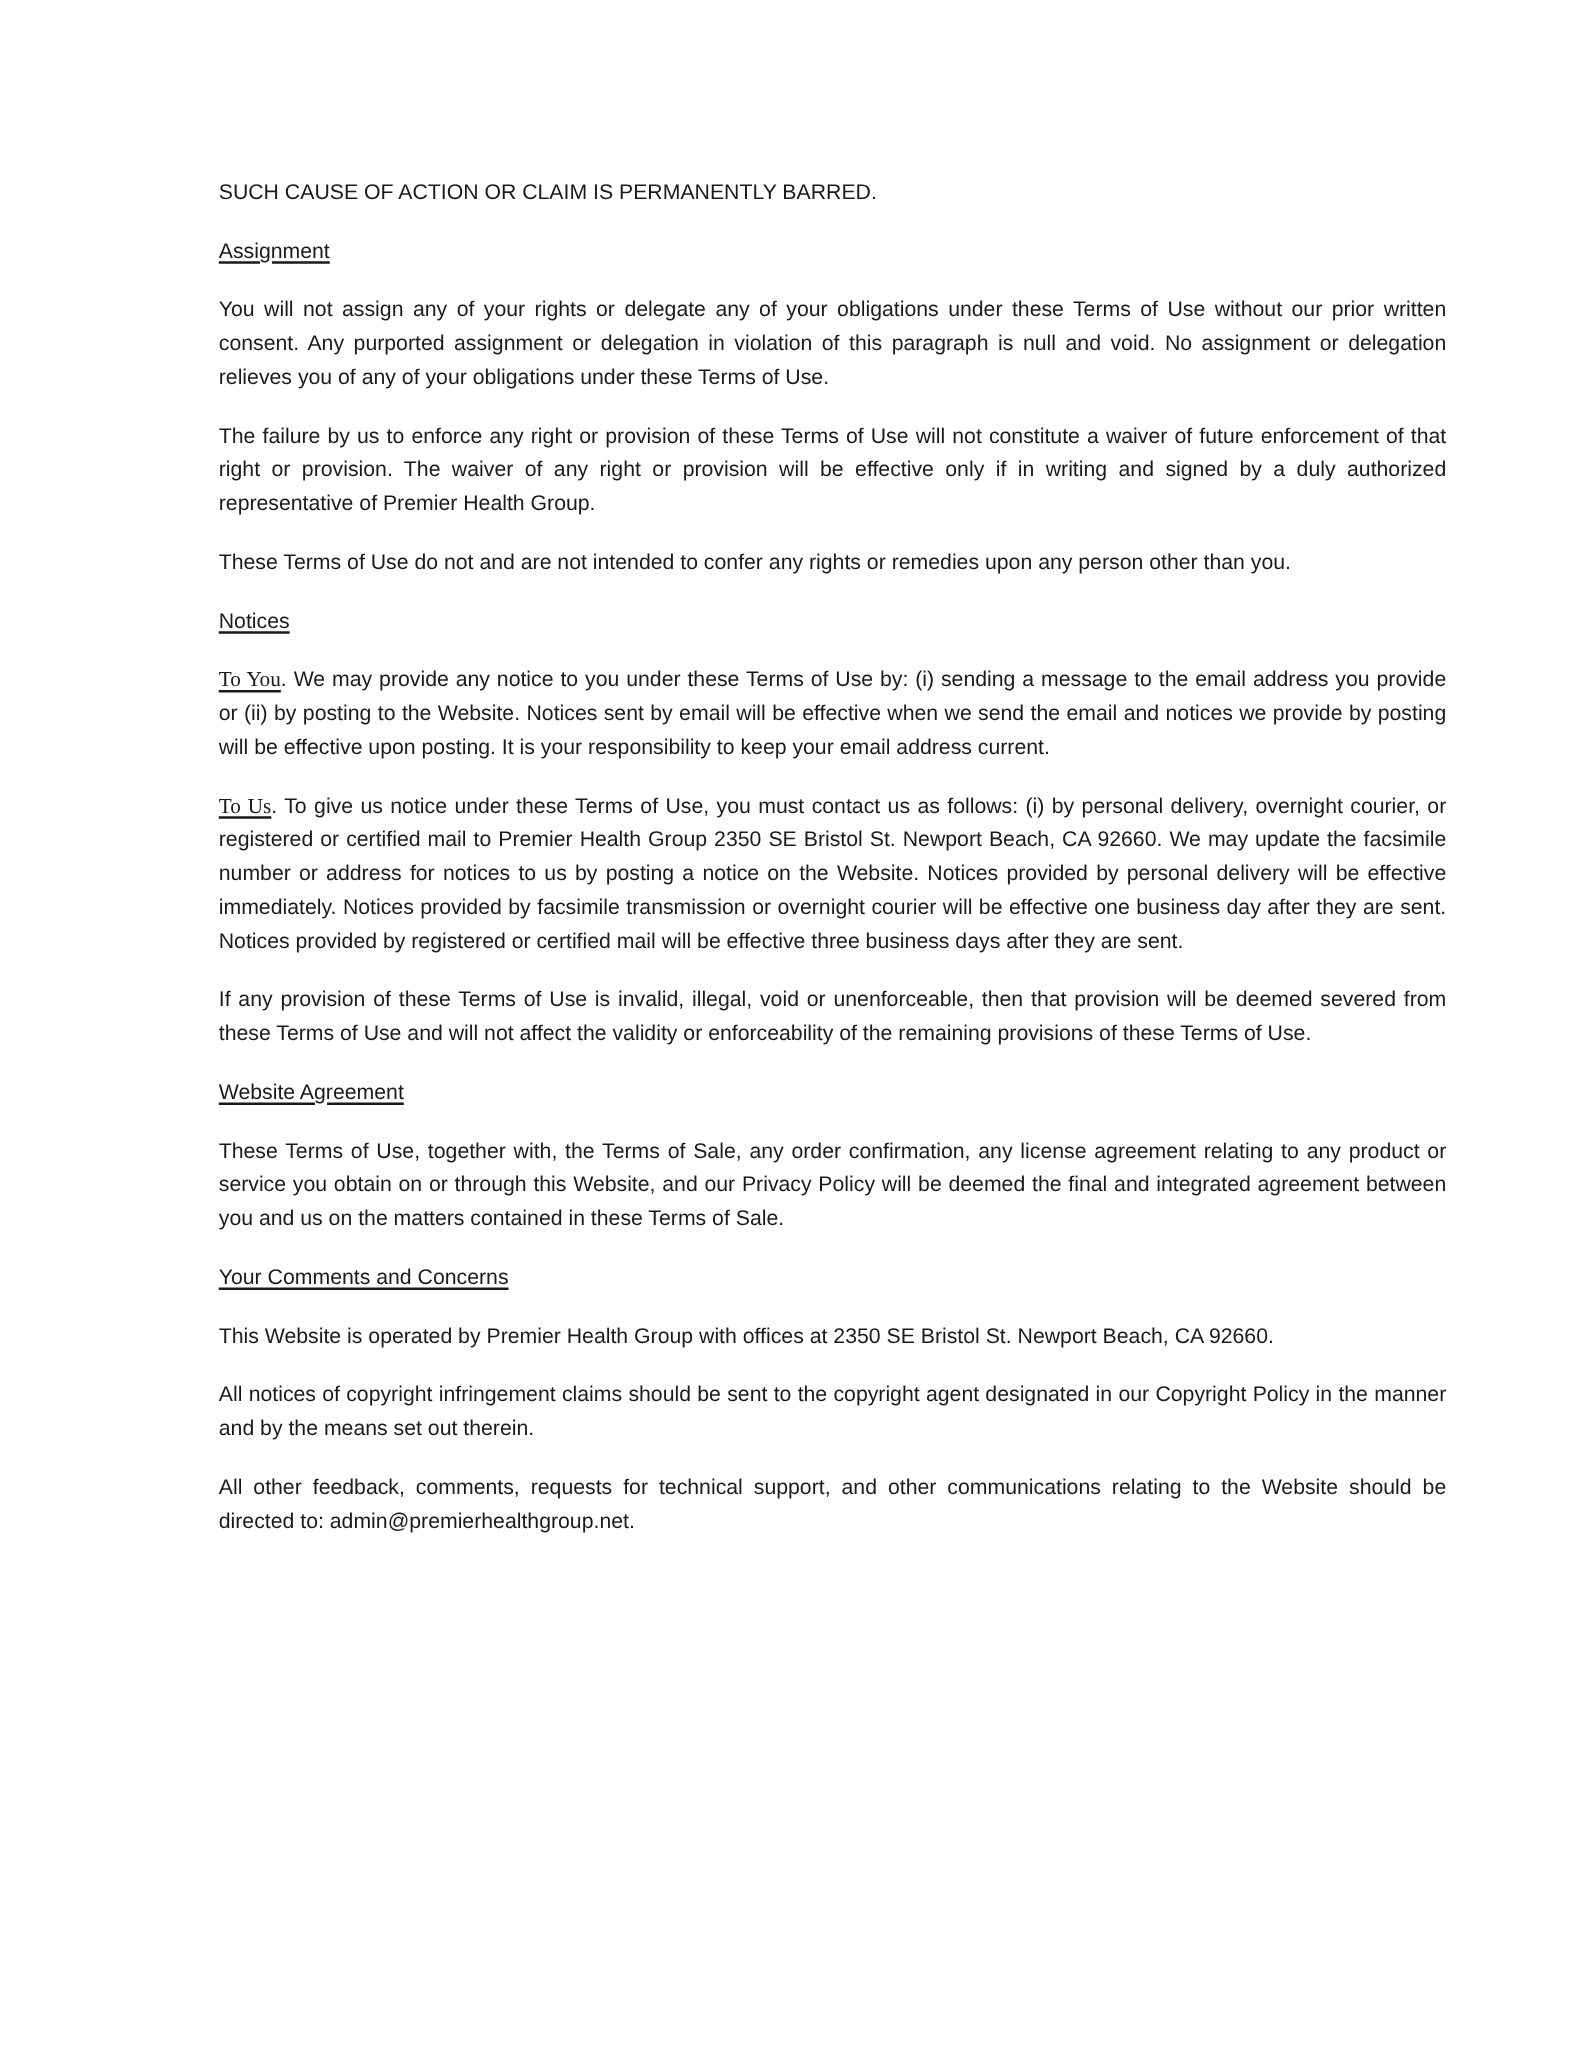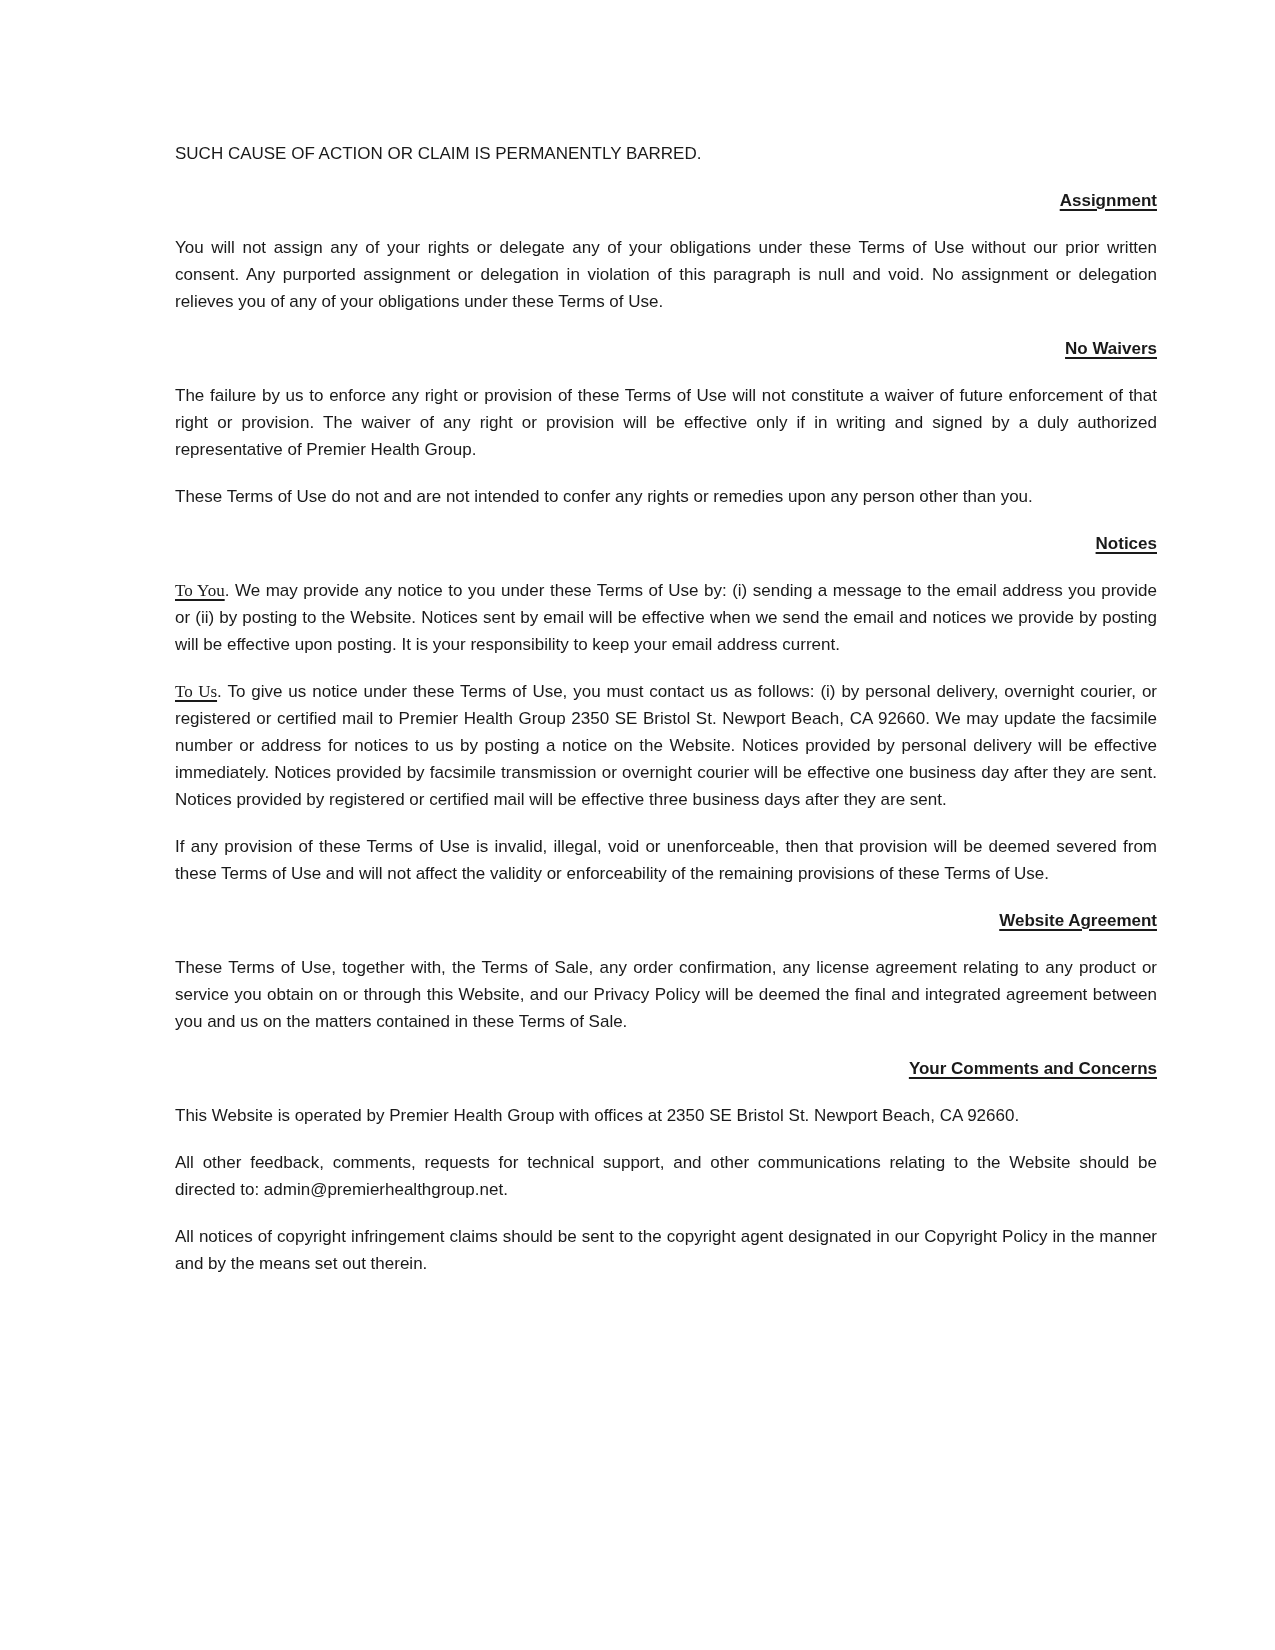--- a/index.html
+++ b/index.html
@@ -23,45 +23,43 @@
   .para {
     margin: 0 0 20px 0;
     text-align: justify;
   }
   .para.single {
     text-align: left;
   }
   .heading {
     margin: 0 0 20px 0;
     font-size: 17px;
-    font-weight: bold;
+    font-weight: normal;
     text-decoration: underline;
     text-decoration-thickness: 1.5px;
     text-underline-offset: 3px;
-    text-align: right;
   }
   .lead {
     text-decoration: underline;
     text-decoration-thickness: 1.5px;
     text-underline-offset: 3px;
     font-family: Liberation Serif, serif;
   }
 </style>
 </head>
 <body>
 
 <div class="page">
 
   <p class="para single">SUCH CAUSE OF ACTION OR CLAIM IS PERMANENTLY BARRED.</p>
 
   <h2 class="heading">Assignment</h2>
 
   <p class="para">You will not assign any of your rights or delegate any of your obligations under these Terms of Use without our prior written consent. Any purported assignment or delegation in violation of this paragraph is null and void. No assignment or delegation relieves you of any of your obligations under these Terms of Use.</p>
 
-  <h2 class="heading">No Waivers</h2>
 
   <p class="para">The failure by us to enforce any right or provision of these Terms of Use will not constitute a waiver of future enforcement of that right or provision. The waiver of any right or provision will be effective only if in writing and signed by a duly authorized representative of Premier Health Group.</p>
 
 
   <p class="para single">These Terms of Use do not and are not intended to confer any rights or remedies upon any person other than you.</p>
 
   <h2 class="heading">Notices</h2>
 
   <p class="para"><span class="lead">To You</span><span>. We may provide any notice to you under these Terms of Use by: (i) sending a message to the email address you provide or (ii) by posting to the Website. Notices sent by email will be effective when we send the email and notices we provide by posting will be effective upon posting. It is your responsibility to keep your email address current.</span></p>
 
@@ -71,17 +69,17 @@
   <p class="para">If any provision of these Terms of Use is invalid, illegal, void or unenforceable, then that provision will be deemed severed from these Terms of Use and will not affect the validity or enforceability of the remaining provisions of these Terms of Use.</p>
 
   <h2 class="heading">Website Agreement</h2>
 
   <p class="para">These Terms of Use, together with, the Terms of Sale, any order confirmation, any license agreement relating to any product or service you obtain on or through this Website, and our Privacy Policy will be deemed the final and integrated agreement between you and us on the matters contained in these Terms of Sale.</p>
 
   <h2 class="heading">Your Comments and Concerns</h2>
 
   <p class="para single">This Website is operated by Premier Health Group with offices at 2350 SE Bristol St. Newport Beach, CA 92660.</p>
 
+  <p class="para">All notices of copyright infringement claims should be sent to the copyright agent designated in our Copyright Policy in the manner and by the means set out therein.</p>
+
   <p class="para">All other feedback, comments, requests for technical support, and other communications relating to the Website should be directed to: admin@premierhealthgroup.net.</p>
-
-  <p class="para">All notices of copyright infringement claims should be sent to the copyright agent designated in our Copyright Policy in the manner and by the means set out therein.</p>
 
 </div>
 
 </body></html>

